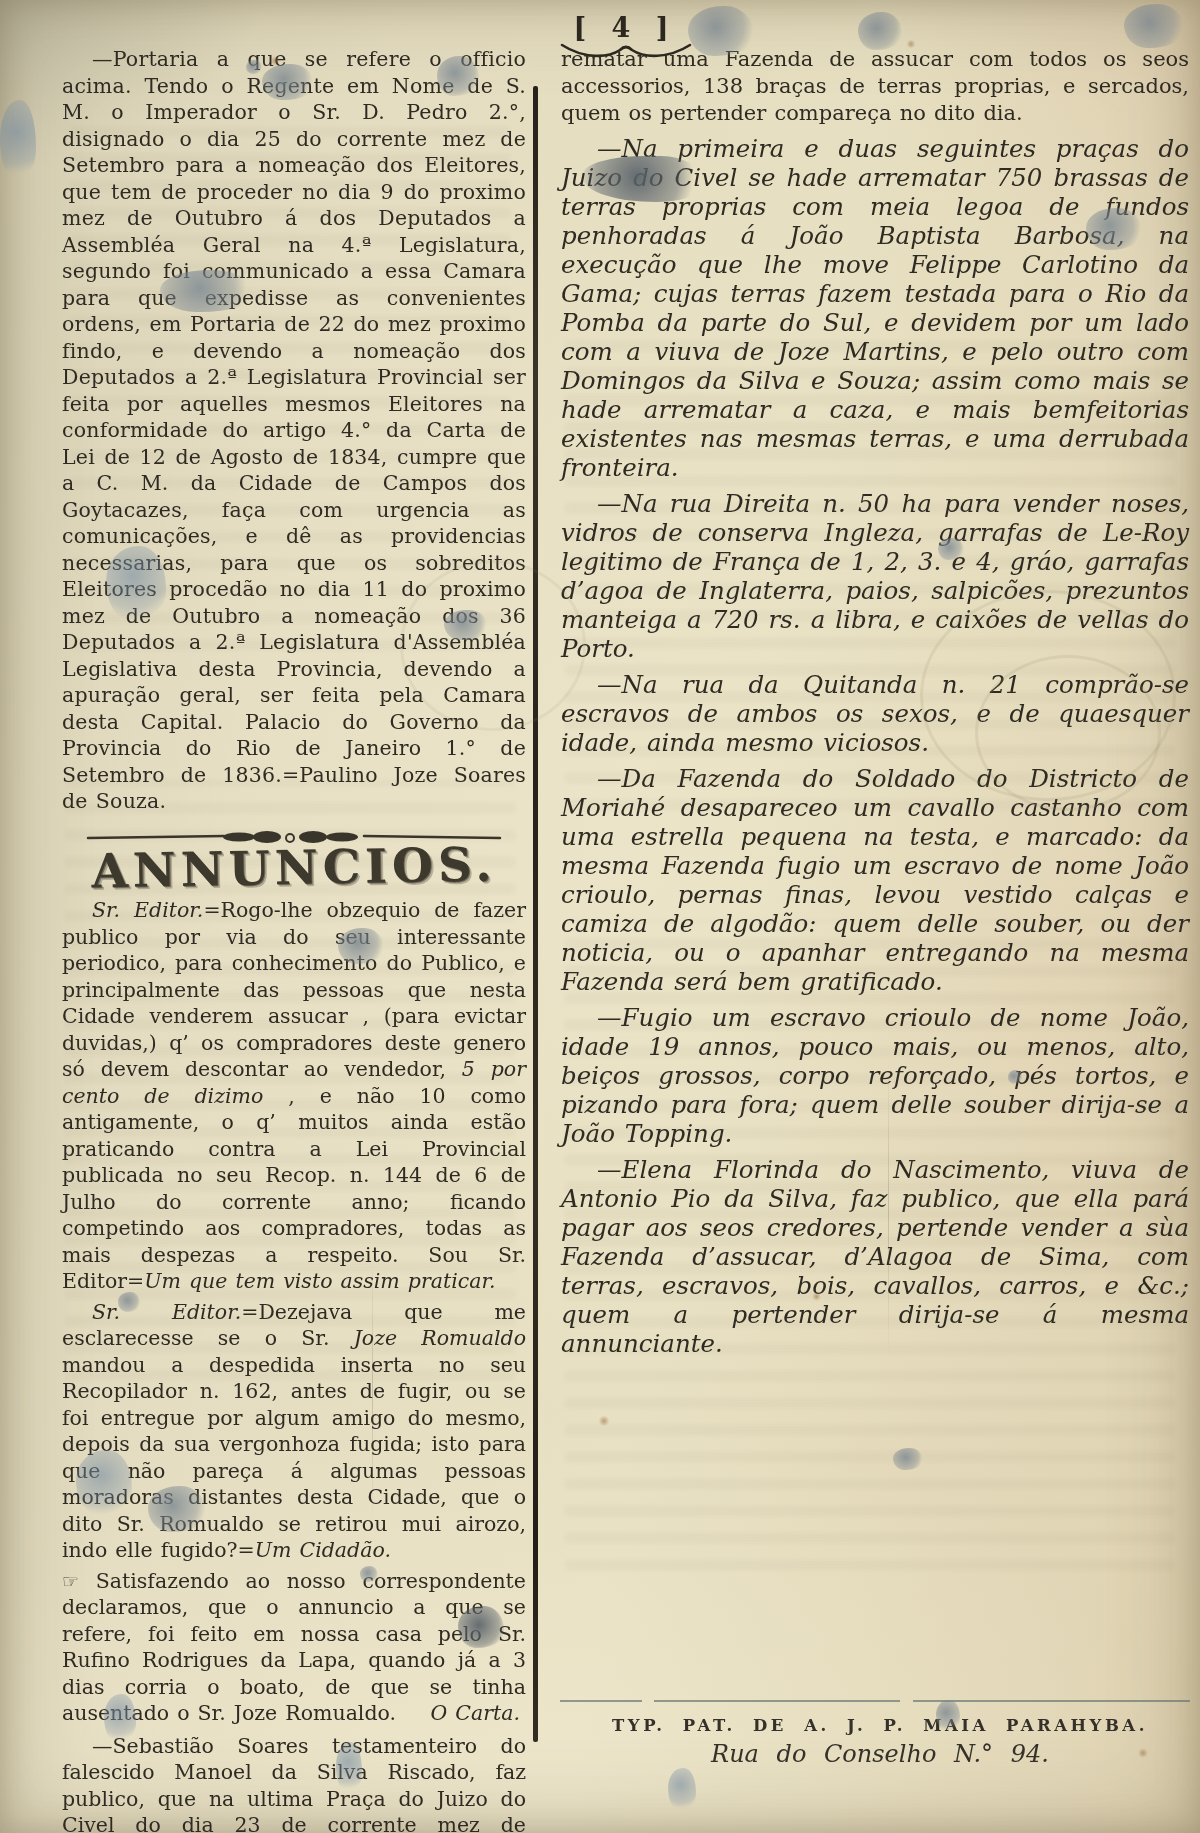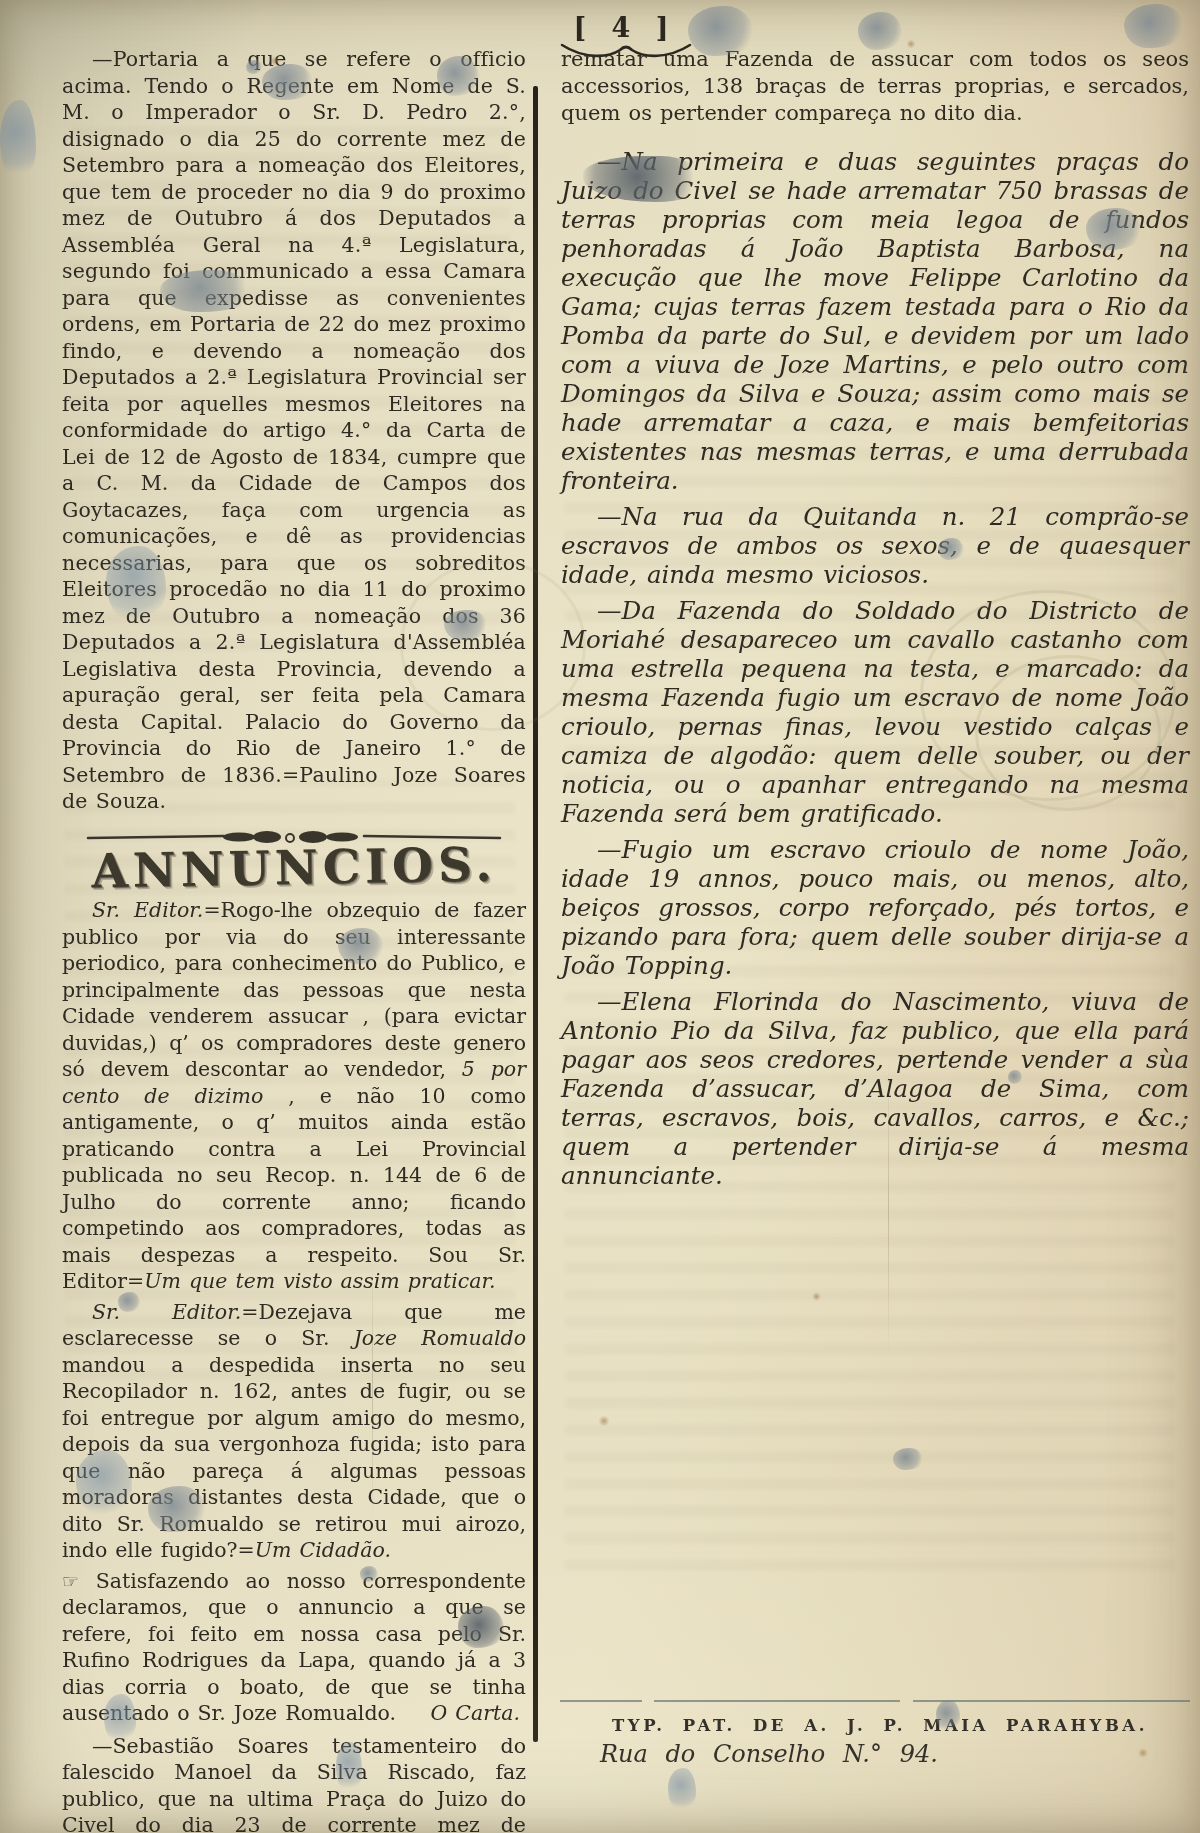--- a/index.html
+++ b/index.html
@@ -50,32 +50,32 @@
     text-align:center;font-weight:bold;font-size:47px;letter-spacing:5px;
     color:#3e392d;margin:2px 0 16px 0;transform:rotate(-1deg);
     text-shadow:2.5px 2.5px 0 rgba(62,57,45,0.30), 1px 1px 0 rgba(62,57,45,0.55);
   }
   .lead, .sig, .emph{font-style:italic;}
   .letter{margin-bottom:4px;}
   .ednote{margin-bottom:6px;}
   .ednote .sig{float:right;margin-right:6px;}
   .manicule{font-family:"DejaVu Sans","Liberation Sans",sans-serif;font-size:19px;opacity:0.85;}
   .ad{font-style:italic;font-size:24.5px;line-height:29px;text-indent:36px;margin-bottom:7px;word-spacing:2px;}
-  .cont{margin-bottom:20px;}
+  .cont{margin-bottom:7px;}
   
   .footrule{
     position:absolute;left:560px;top:1700px;width:630px;height:2px;opacity:0.65;
     background:linear-gradient(90deg,#5f6f6e 0 13%,transparent 13% 15%,#5f6f6e 15% 54%,transparent 54% 56%,#5f6f6e 56% 100%);
   }
   .imprint{
     position:absolute;left:600px;top:1716px;width:560px;text-align:center;
     font-size:16.5px;font-weight:bold;letter-spacing:3.5px;word-spacing:8px;color:#35312a;
   }
   .imprint-addr{
-    position:absolute;left:600px;top:1740px;width:560px;
+    position:absolute;left:600px;top:1740px;width:560px;text-align:center;
     font-style:italic;font-size:24px;word-spacing:10px;color:#35312a;
   }
   
   .stain{position:absolute;pointer-events:none;
     border-radius:55% 45% 60% 40% / 50% 60% 40% 55%;
     background:radial-gradient(circle at 42% 42%, rgba(122,134,144,0.80), rgba(122,134,144,0.38) 58%, rgba(122,134,144,0) 78%);
   }
   .stain.blue{background:radial-gradient(circle at 45% 40%, rgba(118,140,162,0.62), rgba(118,140,162,0.28) 60%, rgba(118,140,162,0) 80%);}
   .stain.dark{background:radial-gradient(circle at 45% 45%, rgba(90,99,106,0.92), rgba(90,99,106,0.45) 60%, rgba(90,99,106,0) 80%);}
   .fleck{position:absolute;border-radius:50%;background:radial-gradient(circle, rgba(150,105,55,0.55), rgba(150,105,55,0) 70%);pointer-events:none;}
@@ -122,20 +122,21 @@
     <p class="letter indent"><span class="lead">Sr. Editor.</span><span>=Dezejava que me esclarecesse se o Sr. </span><span class="emph">Joze Romualdo</span><span> mandou a despedida inserta no seu Recopilador n. 162, antes de fugir, ou se foi entregue por algum amigo do mesmo, depois da sua vergonhoza fugida; isto para que não pareça á algumas pessoas moradoras distantes desta Cidade, que o dito Sr. Romualdo se retirou mui airozo, indo elle fugido?=</span><span class="sig">Um Cidadão.</span></p>
 
     <p class="ednote"><span class="manicule">☞</span><span> Satisfazendo ao nosso correspondente declaramos, que o annuncio a que se refere, foi feito em nossa casa pelo Sr. Rufino Rodrigues da Lapa, quando já a 3 dias corria o boato, de que se tinha ausentado o Sr. Joze Romualdo.</span> <span class="sig">O Carta.</span></p>
 
     <p class="indent">—Sebastião Soares testamenteiro do falescido Manoel da Silva Riscado, faz publico, que na ultima Praça do Juizo do Civel do dia 23 de corrente mez de Setembro se hade ar-</p>
   </div>
 
   <div class="col-right">
     <p class="cont">rematar uma Fazenda de assucar com todos os seos accessorios, 138 braças de terras proprias, e sercados, quem os pertender compareça no dito dia.</p>
     <p class="ad">—Na primeira e duas seguintes praças do Juizo do Civel se hade arrematar 750 brassas de terras proprias com meia legoa de fundos penhoradas á João Baptista Barbosa, na execução que lhe move Felippe Carlotino da Gama; cujas terras fazem testada para o Rio da Pomba da parte do Sul, e devidem por um lado com a viuva de Joze Martins, e pelo outro com Domingos da Silva e Souza; assim como mais se hade arrematar a caza, e mais bemfeitorias existentes nas mesmas terras, e uma derrubada fronteira.</p>
+    <p class="ad">—Na rua Direita n. 50 ha para vender noses, vidros de conserva Ingleza, garrafas de Le-Roy legitimo de França de 1, 2, 3. e 4, gráo, garrafas d’agoa de Inglaterra, paios, salpicões, prezuntos manteiga a 720 rs. a libra, e caixões de vellas do Porto.</p>
     <p class="ad">—Na rua da Quitanda n. 21 comprão-se escravos de ambos os sexos, e de quaesquer idade, ainda mesmo viciosos.</p>
     <p class="ad">—Da Fazenda do Soldado do Districto de Moriahé desapareceo um cavallo castanho com uma estrella pequena na testa, e marcado: da mesma Fazenda fugio um escravo de nome João crioulo, pernas finas, levou vestido calças e camiza de algodão: quem delle souber, ou der noticia, ou o apanhar entregando na mesma Fazenda será bem gratificado.</p>
     <p class="ad">—Fugio um escravo crioulo de nome João, idade 19 annos, pouco mais, ou menos, alto, beiços grossos, corpo reforçado, pés tortos, e pizando para fora; quem delle souber dirija-se a João Topping.</p>
     <p class="ad">—Elena Florinda do Nascimento, viuva de Antonio Pio da Silva, faz publico, que ella pará pagar aos seos credores, pertende vender a sùa Fazenda d’assucar, d’Alagoa de Sima, com terras, escravos, bois, cavallos, carros, e &amp;c.; quem a pertender dirija-se á mesma annunciante.</p>
   </div>
 
   <div class="footrule"></div>
   <div class="imprint">TYP. PAT. DE A. J. P. MAIA PARAHYBA.</div>
   <div class="imprint-addr">Rua do Conselho N.° 94.</div>
 

